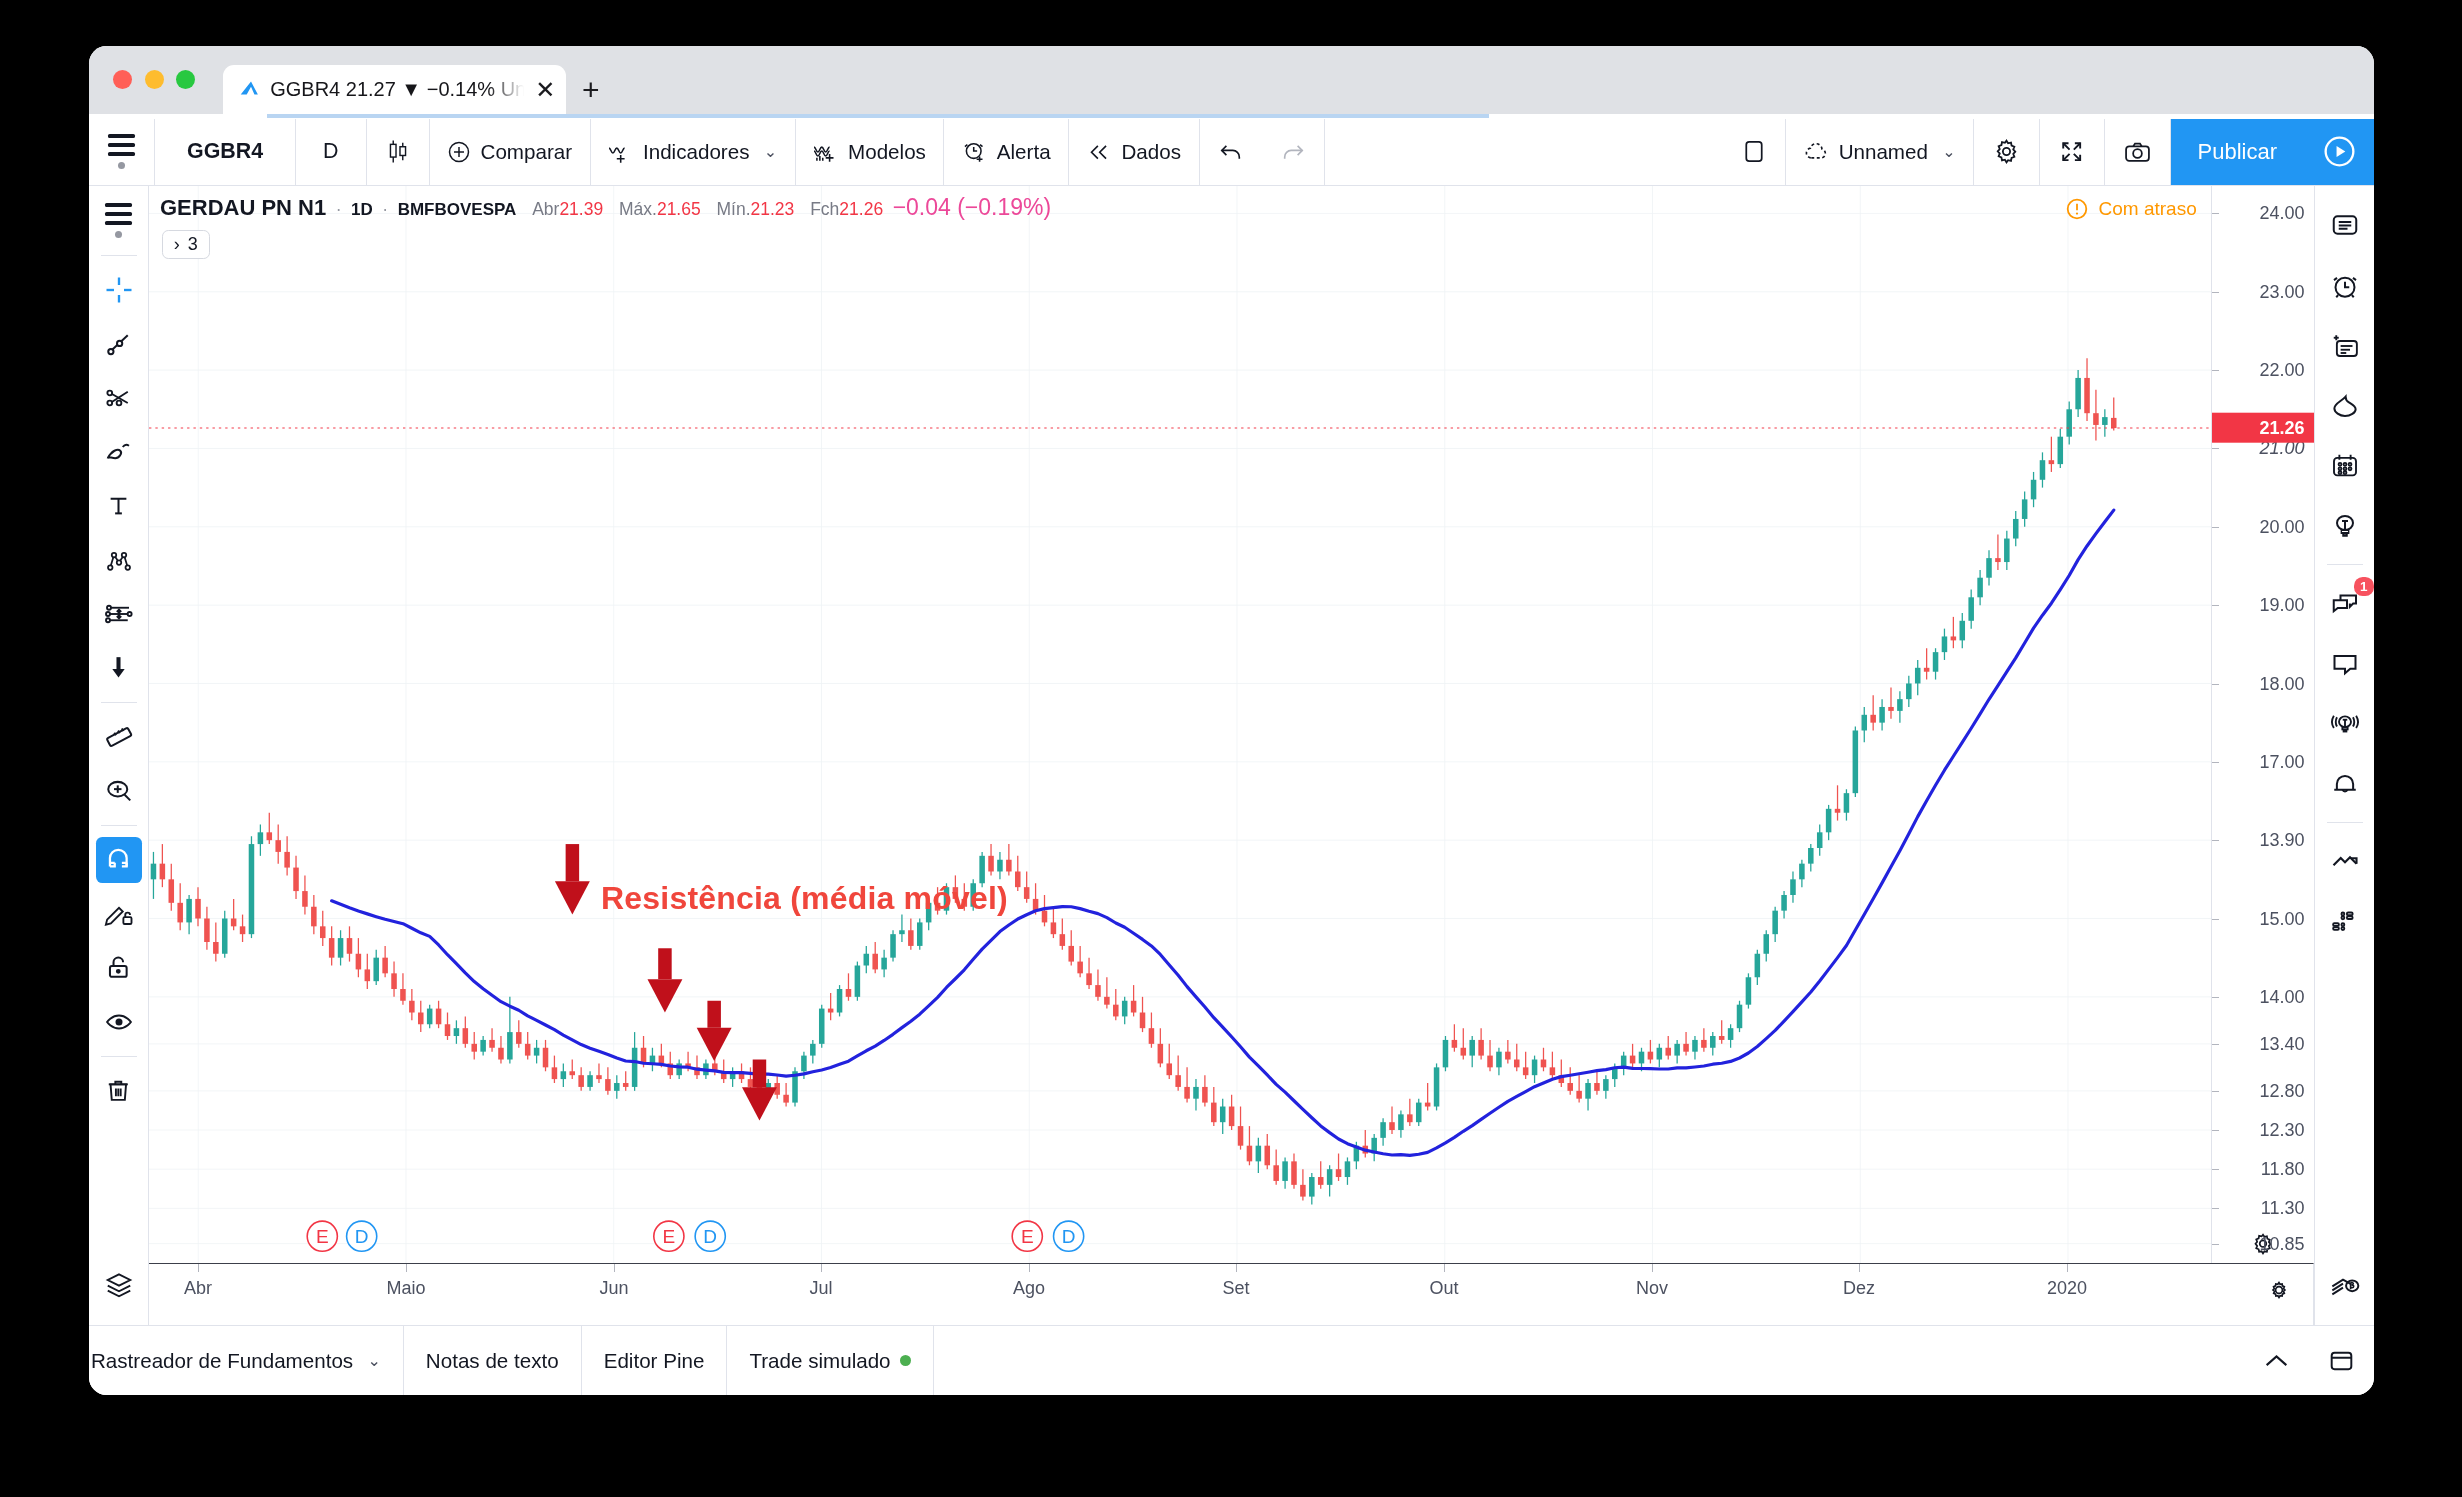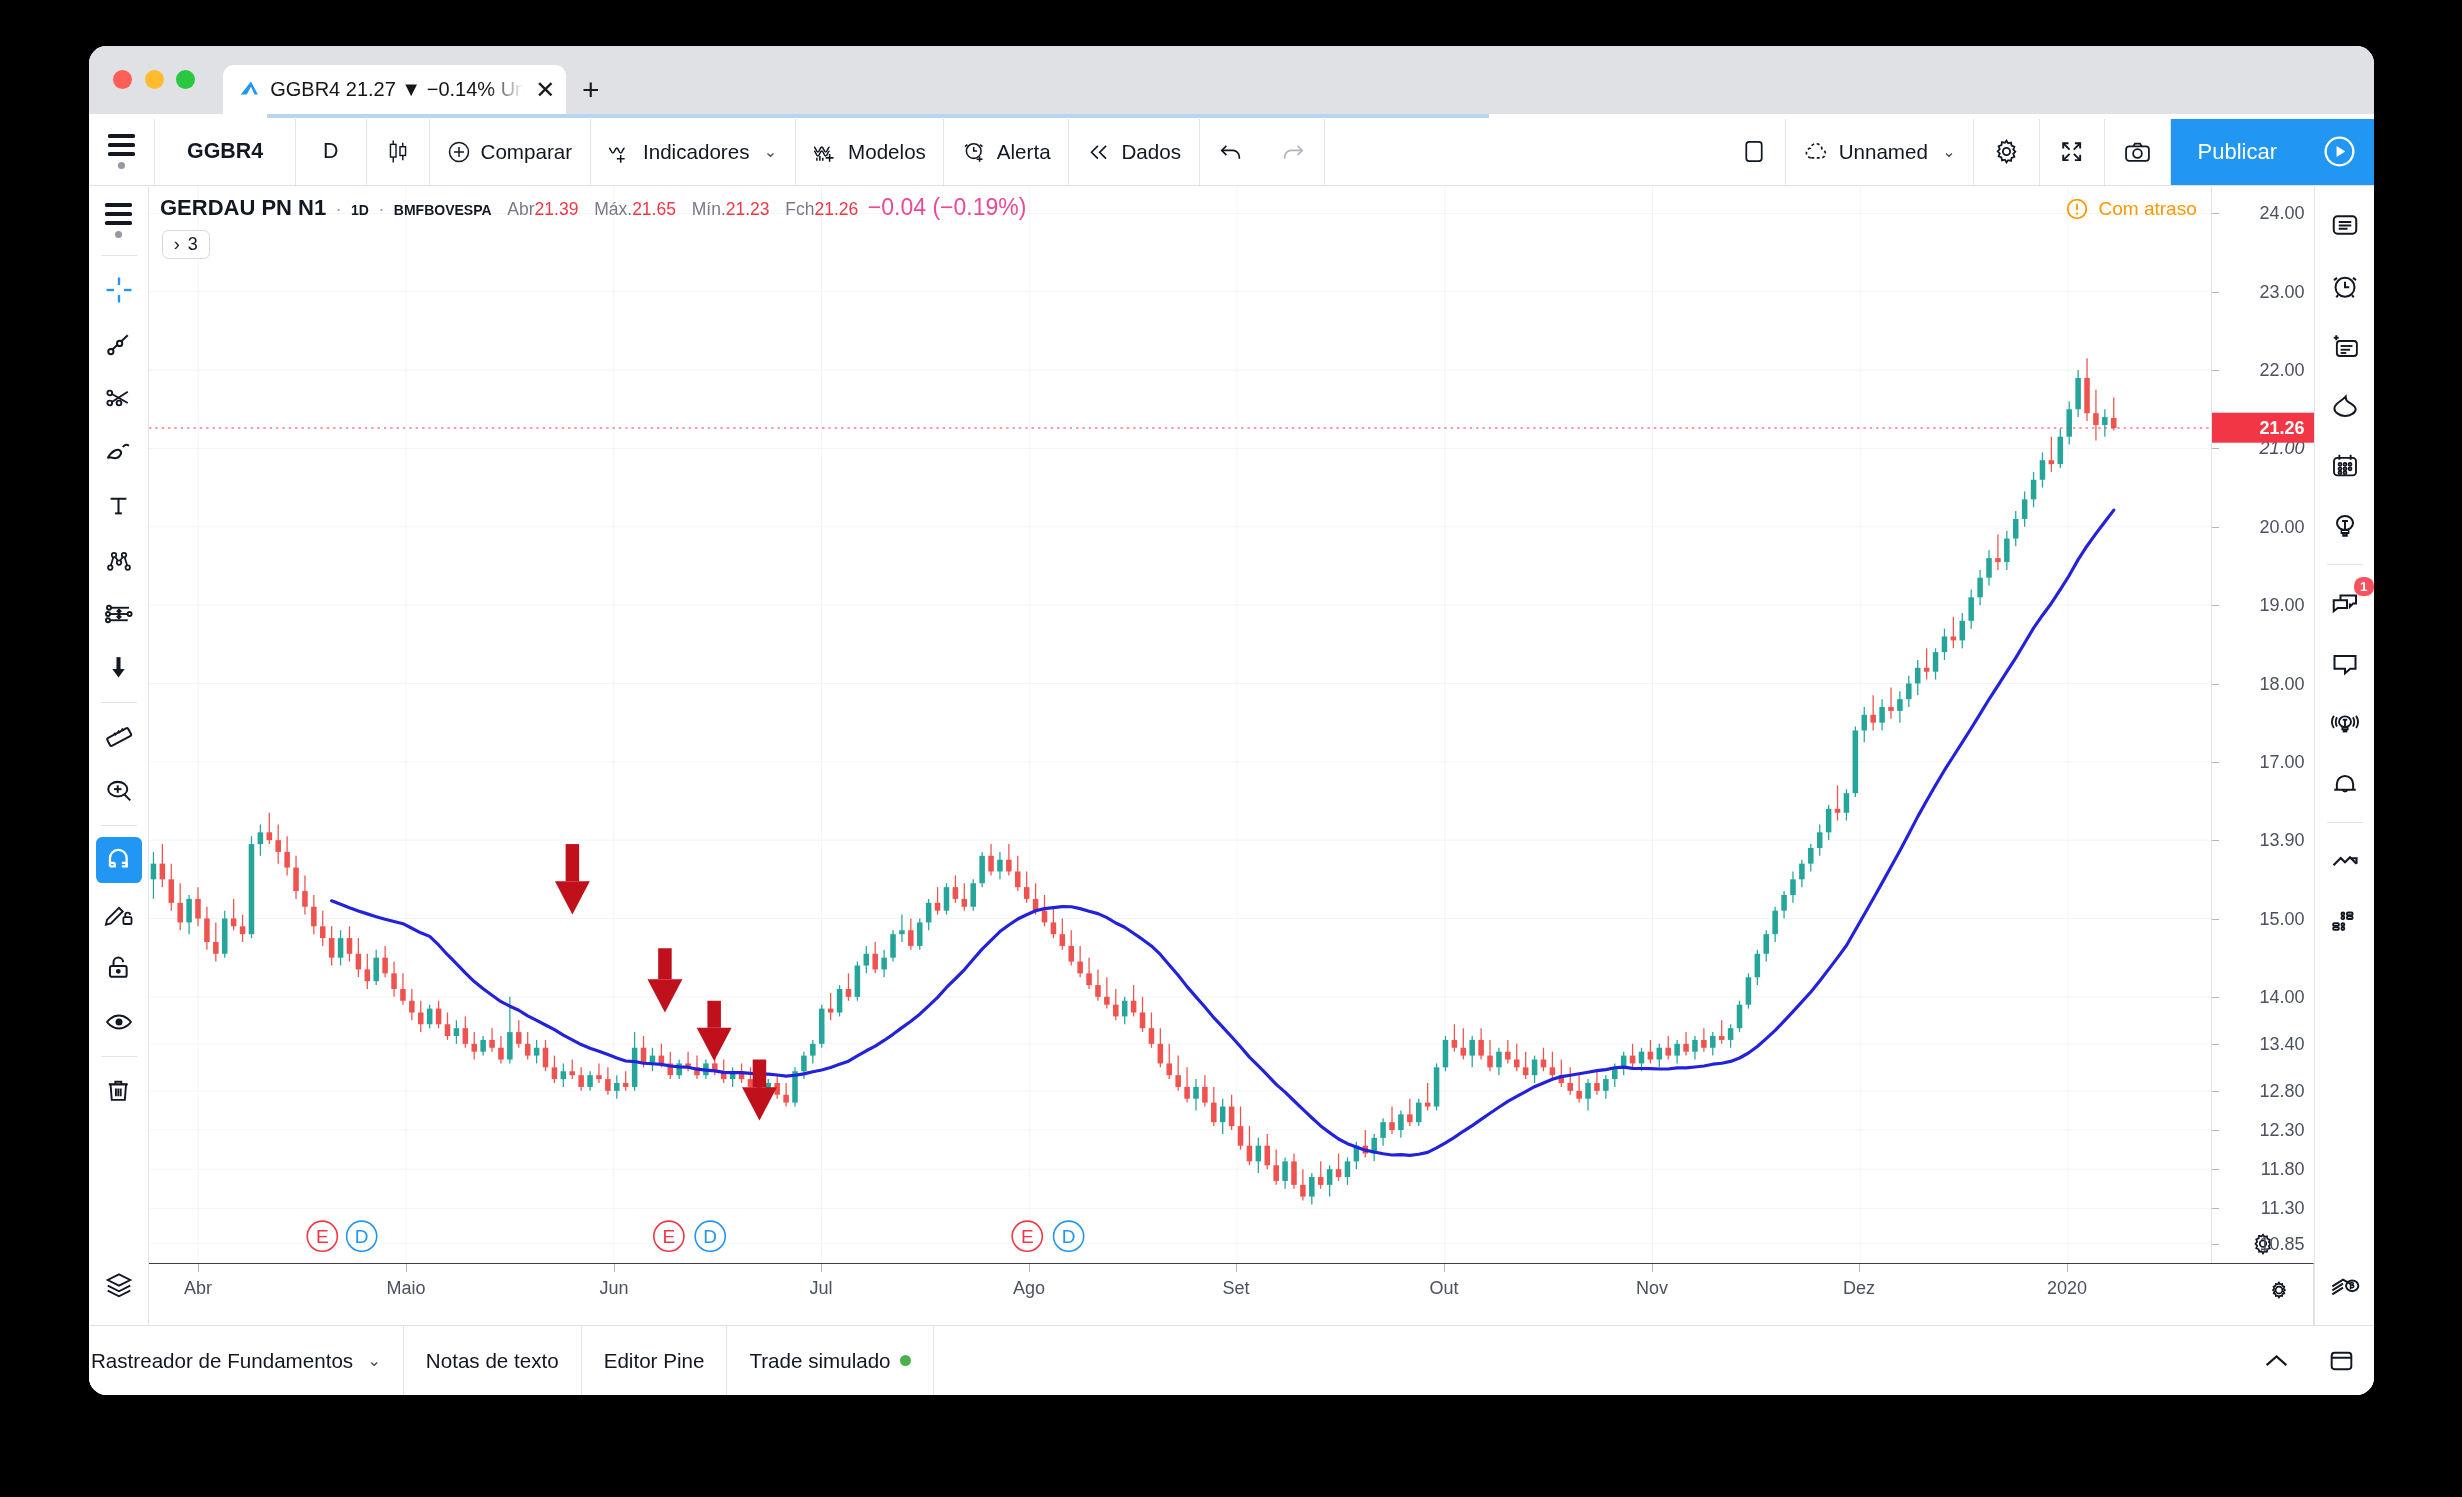--- a/index.html
+++ b/index.html
@@ -140,21 +140,21 @@
   .ps-gear {
     position: absolute; bottom: 6.3px; left: 50%; transform: translateX(-50%);
     cursor: pointer;
   }
   .legend {
     position: absolute; left: 11px; top: 8px; z-index: 6;
     display: flex; align-items: baseline; gap: 9.5px; white-space: nowrap;
   }
   .lg-name { font-size: 22px; font-weight: 700; color: #131722; }
   .lg-dot { font-size: 17.5px; color: #9598a1; }
-  .lg-sub { font-size: 14px; color: #131722; font-weight: 700; }
+  .lg-sub { font-size: 17px; color: #131722; font-weight: 700; }
   .lg-ohlc { font-size: 17.5px; color: #787b86; margin-left: 6.3px; }
   .lg-ohlc b { color: #f23645; font-weight: 400; }
   .lg-chg { font-size: 23px; color: #ec4899; }
   .src-badge {
     position: absolute; left: 12.7px; top: 44px; z-index: 6;
     border: 0.8px solid #d6d9e0; border-radius: 6.3px;
     padding: 3.2px 11px; font-size: 18px; color: #131722;
     display: flex; align-items: center; gap: 8px; background: #fff; cursor: pointer;
   }
   .delay {
@@ -1093,20 +1093,21 @@
             <span>
               <svg width="24" height="24" viewBox="0 0 24 24" fill="none" stroke="#ff9800" stroke-width="1.8">
                 <circle cx="12" cy="12" r="9.3"></circle>
                     <line x1="12" y1="6.8" x2="12" y2="13.2"></line>
                     <circle cx="12" cy="16.6" r="1.1" fill="#ff9800" stroke="none"></circle>
               </svg>
             </span>
             <span>Com atraso</span>
           </div>
 
+          <div class="anno-text" id="annoText" style="left: 452px; top: 694px; color: rgb(240, 70, 60);">Resistência (média móvel)</div>
         </div>
 
         <div class="pricescale" id="pricescale">
           <div class="ps-gear">
             <svg width="25.4" height="25.4" viewBox="0 0 24 24" fill="none" stroke="#131722" stroke-width="1.6">
               <circle cx="12" cy="12" r="3.1"></circle>
               <path d="M12 3.4l1.3 2 2.4-.5.4 2.4 2.3.9-.9 2.3 1.6 1.8-1.6 1.8.9 2.3-2.3.9-.4 2.4-2.4-.5-1.3 2-1.3-2-2.4.5-.4-2.4-2.3-.9.9-2.3L4.9 12l1.6-1.8-.9-2.3 2.3-.9.4-2.4 2.4.5z"></path>
             </svg>
           </div>
         <div class="ps-tick" style="top: 27.4px;"></div>

